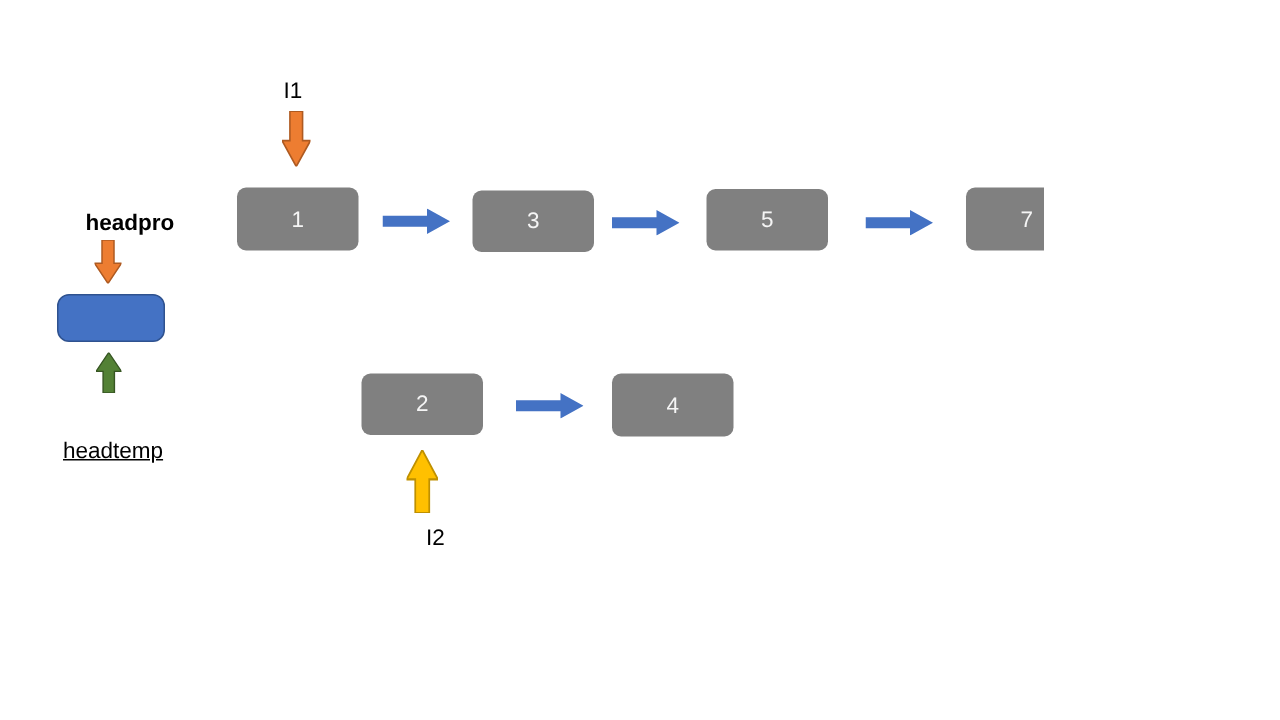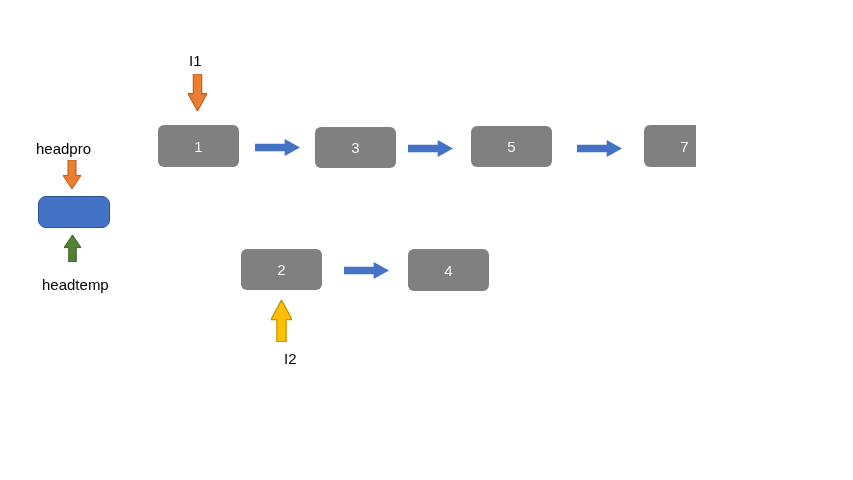--- a/index.html
+++ b/index.html
@@ -70,33 +70,33 @@
   </svg>
 
   <div class="node" style="left:471px; top:126px; height:41px;">5</div>
 
   <svg class="abs" style="left:577px; top:140px;" width="45" height="17" viewBox="0 0 44 16" preserveAspectRatio="none">
     <polygon points="0,4.5 29,4.5 29,0 44,8 29,16 29,11.5 0,11.5" fill="#4472C4"></polygon>
   </svg>
 
   <div class="node" style="left:644px; top:125px;">7</div>
 
-  <span class="label" style="left:36px; top:140px;">headpro</span>
+  <span class="label" style="left:57px; top:140px;font-weight:bold;">headpro</span>
 
   <svg class="abs" style="left:63px; top:160px;" width="18" height="29" viewBox="0 0 18 30" preserveAspectRatio="none">
     <polygon points="5,0 13,0 13,16 18,16 9,30 0,16 5,16" fill="#ED7D31" stroke="#AE5A21" stroke-width="1"></polygon>
   </svg>
 
   <div class="head-box"></div>
 
   <svg class="abs" style="left:64px; top:235px;" width="17" height="27" viewBox="0 0 18 30" preserveAspectRatio="none">
     <polygon points="9,0 18,14 13,14 13,30 5,30 5,14 0,14" fill="#538135" stroke="#375623" stroke-width="1"></polygon>
   </svg>
 
-  <span class="label" style="left:42px; top:276px;">headtemp</span>
+  <span class="label" style="left:42px; top:292px;text-decoration:underline;">headtemp</span>
 
   <div class="node" style="left:241px; top:249px; height:41px;">2</div>
 
   <svg class="abs" style="left:344px; top:262px;" width="45" height="17" viewBox="0 0 44 16" preserveAspectRatio="none">
     <polygon points="0,4.5 29,4.5 29,0 44,8 29,16 29,11.5 0,11.5" fill="#4472C4"></polygon>
   </svg>
 
   <div class="node" style="left:408px; top:249px;">4</div>
 
   <svg class="abs" style="left:271px; top:300px;" width="21" height="42" viewBox="0 0 18 30" preserveAspectRatio="none">

